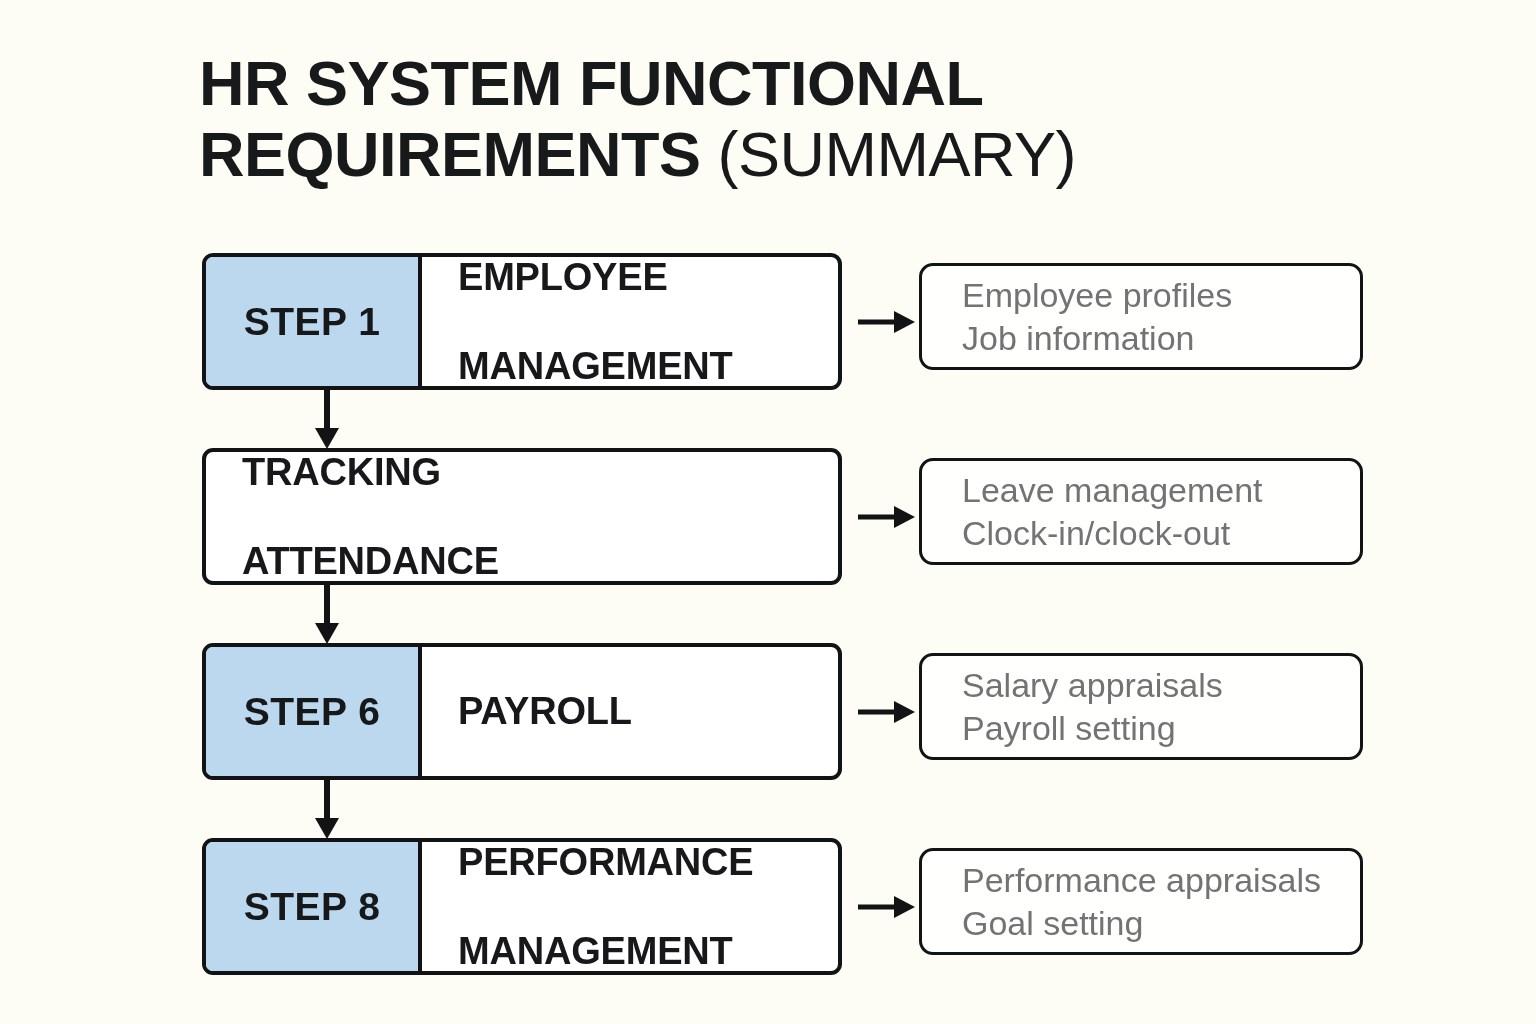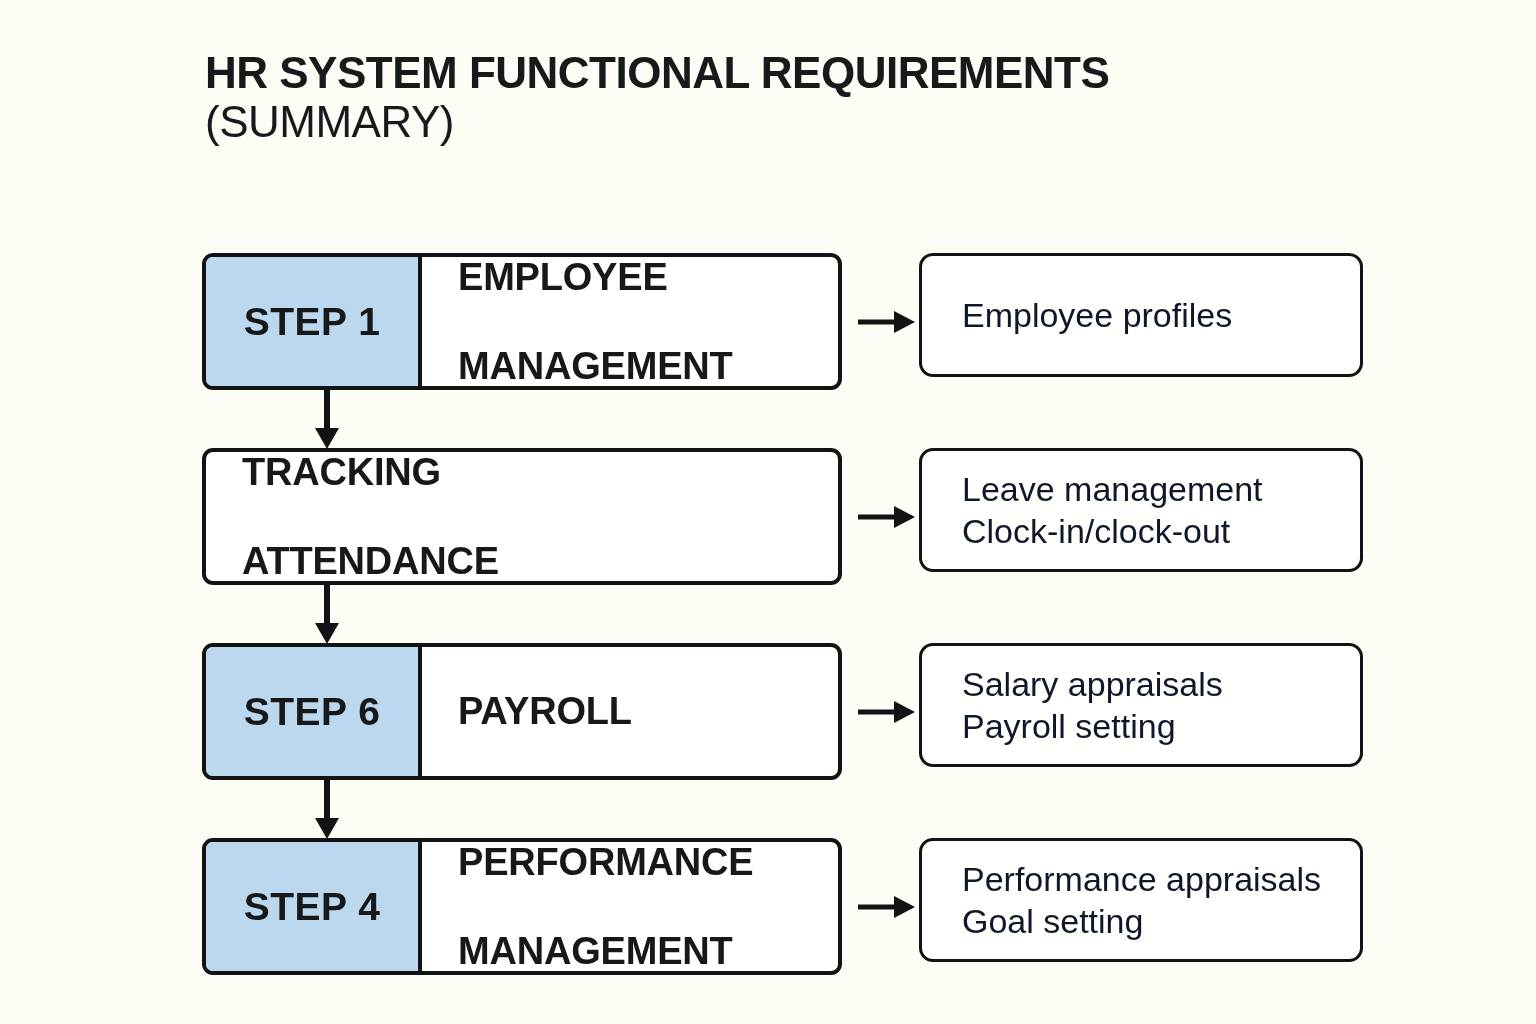--- a/index.html
+++ b/index.html
@@ -17,25 +17,25 @@
 
   #canvas {
     position: relative;
     width: 1536px;
     height: 1024px;
   }
 
   
   .title {
     position: absolute;
-    left: 205px;
+    left: 199px;
     top: 48px;
     width: 1150px;
     color: #17191b;
-    font-size: 44px;
+    font-size: 63px;
     line-height: 1.12;
     letter-spacing: -0.5px;
   }
   .title .strong {
     font-weight: bold;
   }
   .title .light {
     font-weight: normal;
   }
 
@@ -97,33 +97,34 @@
     height: 137px;
     display: flex;
     align-items: center;
   }
 
   
   .detail-box {
     position: absolute;
     left: 919px;
     width: 444px;
-    height: 124px;
+    height: 107px;
     box-sizing: border-box;
     border: 3px solid #111315;
     border-radius: 14px;
     background: #fffffe;
     display: flex;
     flex-direction: column;
     justify-content: center;
     padding-left: 40px;
-    color: #0f172a;
+    color: #737373;
     font-size: 34px;
     line-height: 1.24;
     font-weight: normal;
+    margin-top: 10px;
   }
   .detail-box .d-line { white-space: nowrap; }
 
   
   .v-arrow {
     position: absolute;
     left: 314px;
     width: 26px;
     height: 60px;
   }
@@ -147,20 +148,21 @@
       </div>
     </div>
     <div class="h-arrow">
       <svg width="58" height="30" viewBox="0 0 58 30">
         <line x1="0" y1="15" x2="40" y2="15" stroke="#111315" stroke-width="5"></line>
         <polygon points="36,4 57,15 36,26" fill="#111315"></polygon>
       </svg>
     </div>
     <div class="detail-box">
       <span class="d-line">Employee profiles</span>
+      <span class="d-line">Job information</span>
     </div>
   </div>
 
   <div class="v-arrow" style="top:390px;">
     <svg width="26" height="60" viewBox="0 0 26 60">
       <line x1="13" y1="0" x2="13" y2="44" stroke="#111315" stroke-width="6"></line>
       <polygon points="1,38 25,38 13,59" fill="#111315"></polygon>
     </svg>
   </div>
 
@@ -211,21 +213,21 @@
 
   <div class="v-arrow" style="top:780px;">
     <svg width="26" height="60" viewBox="0 0 26 60">
       <line x1="13" y1="0" x2="13" y2="44" stroke="#111315" stroke-width="6"></line>
       <polygon points="1,38 25,38 13,59" fill="#111315"></polygon>
     </svg>
   </div>
 
   <div class="row" style="top:838px;">
     <div class="step-box">
-      <div class="step-label">STEP 4</div>
+      <div class="step-label">STEP 8</div>
       <div class="step-title">
         <span>PERFORMANCE</span>
         <span>MANAGEMENT</span>
       </div>
     </div>
     <div class="h-arrow">
       <svg width="58" height="30" viewBox="0 0 58 30">
         <line x1="0" y1="15" x2="40" y2="15" stroke="#111315" stroke-width="5"></line>
         <polygon points="36,4 57,15 36,26" fill="#111315"></polygon>
       </svg>

